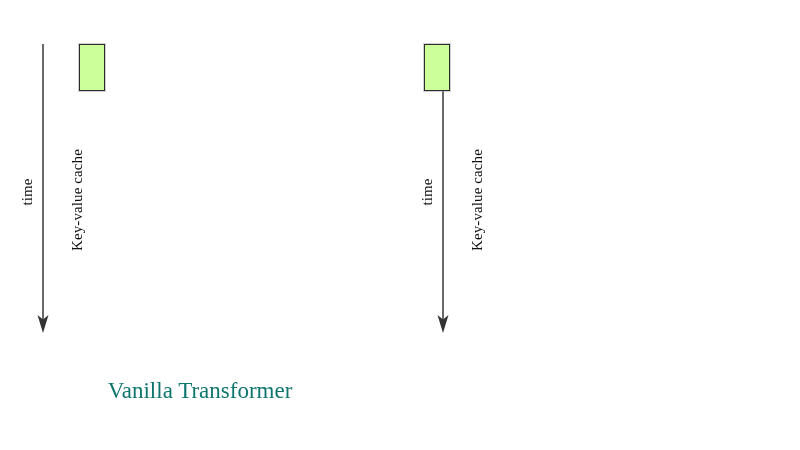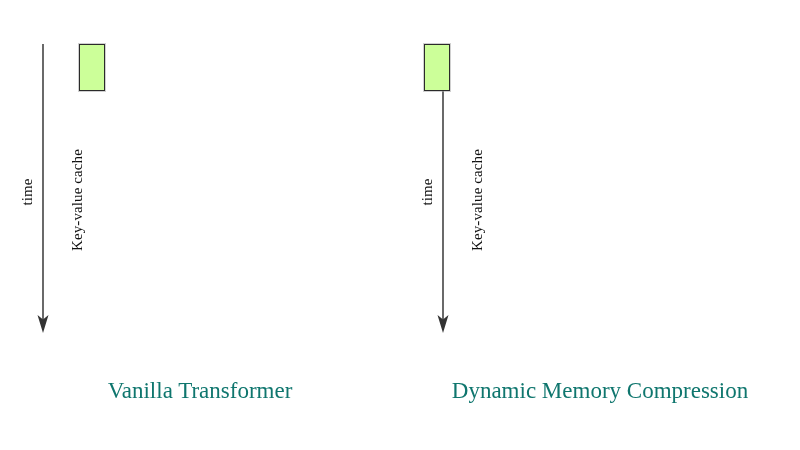--- a/index.html
+++ b/index.html
@@ -118,16 +118,15 @@
       <line x1="23" y1="4" x2="23" y2="284" stroke="#444444" stroke-width="1.6"></line>
       <path d="M 23 293 L 17.5 275 L 23 279.5 L 28.5 275 Z" fill="#333333"></path>
     </svg>
 
     <div class="axis-label">time</div>
 
     <div class="series-label">Key-value cache</div>
 
     <div class="cache-block" style="left:24px; top:44px; width:26px; height:47px;"></div>
 
-    <div class="caption">Dynamic Memory Compression</div>
   </div>
 
 </div>
 
 </body></html>

